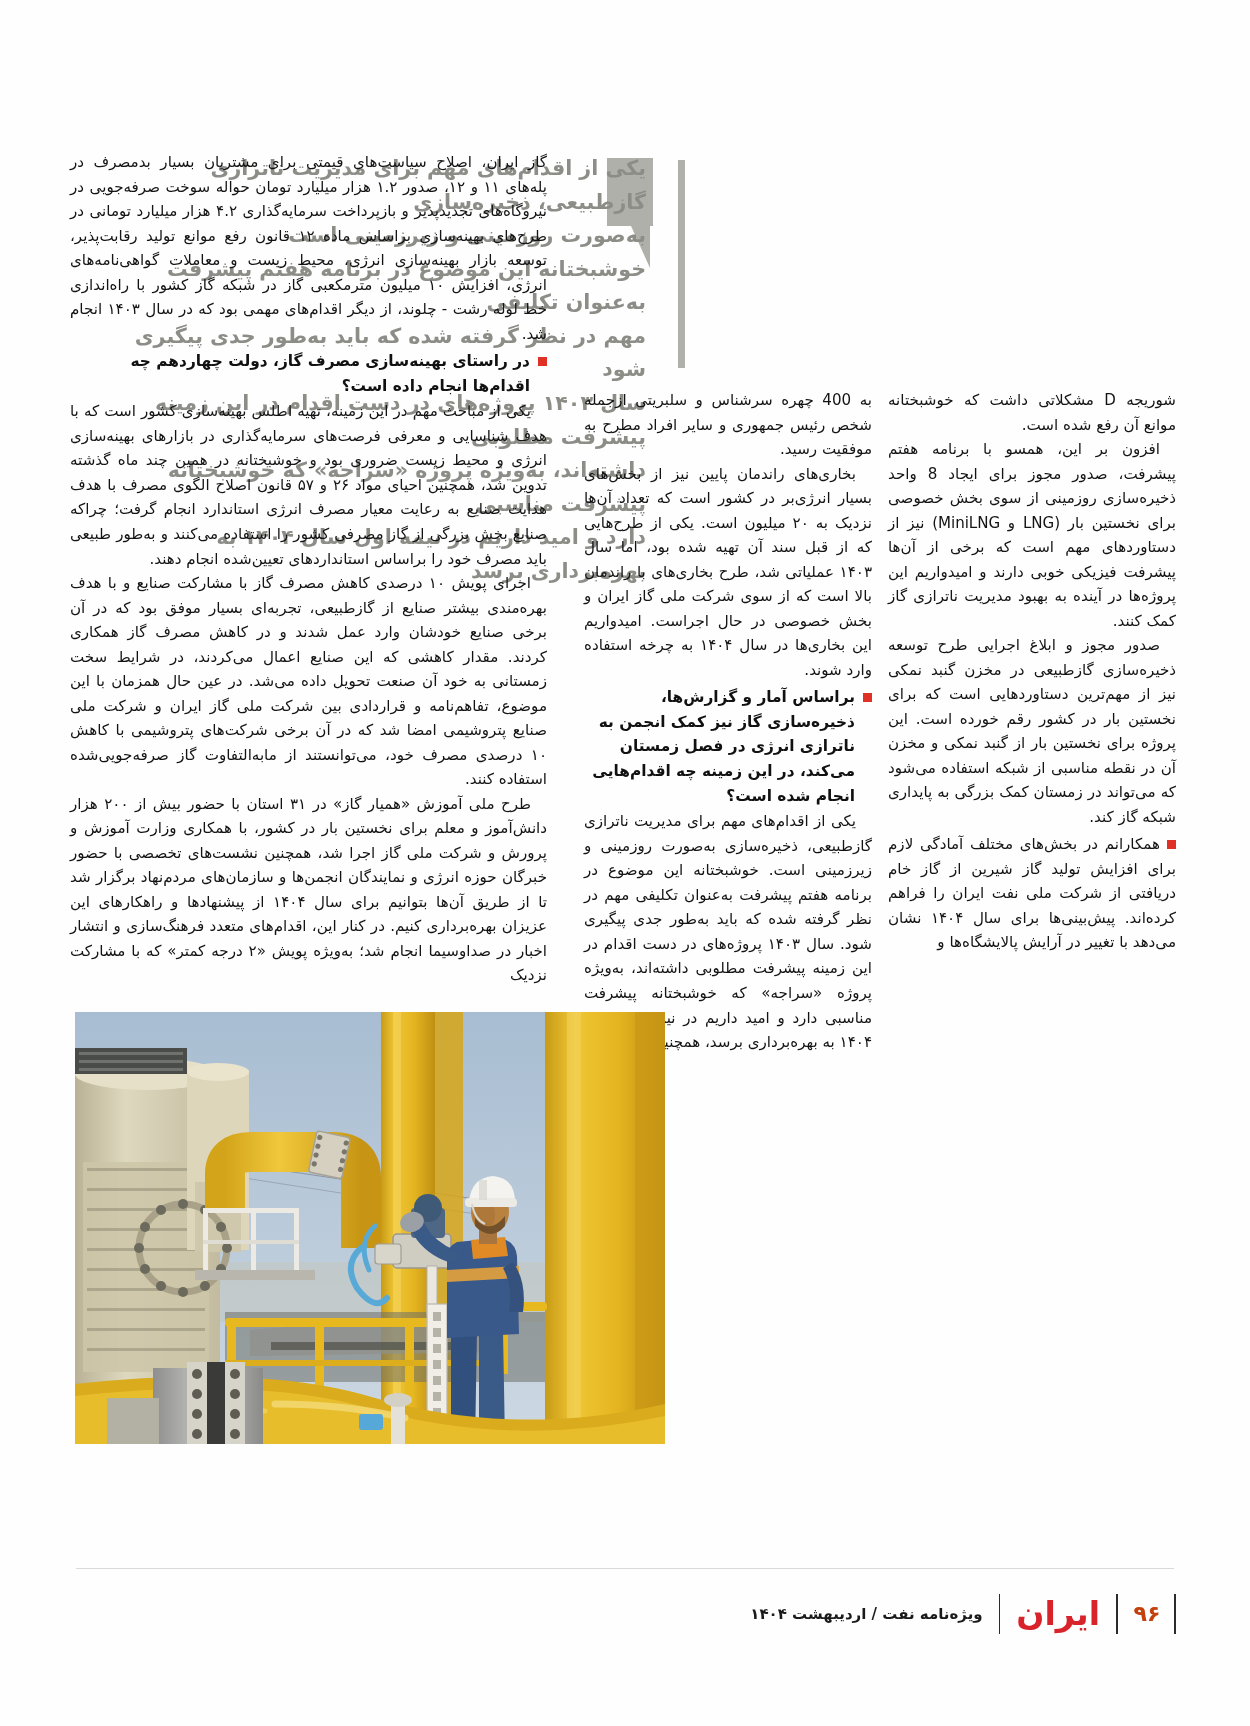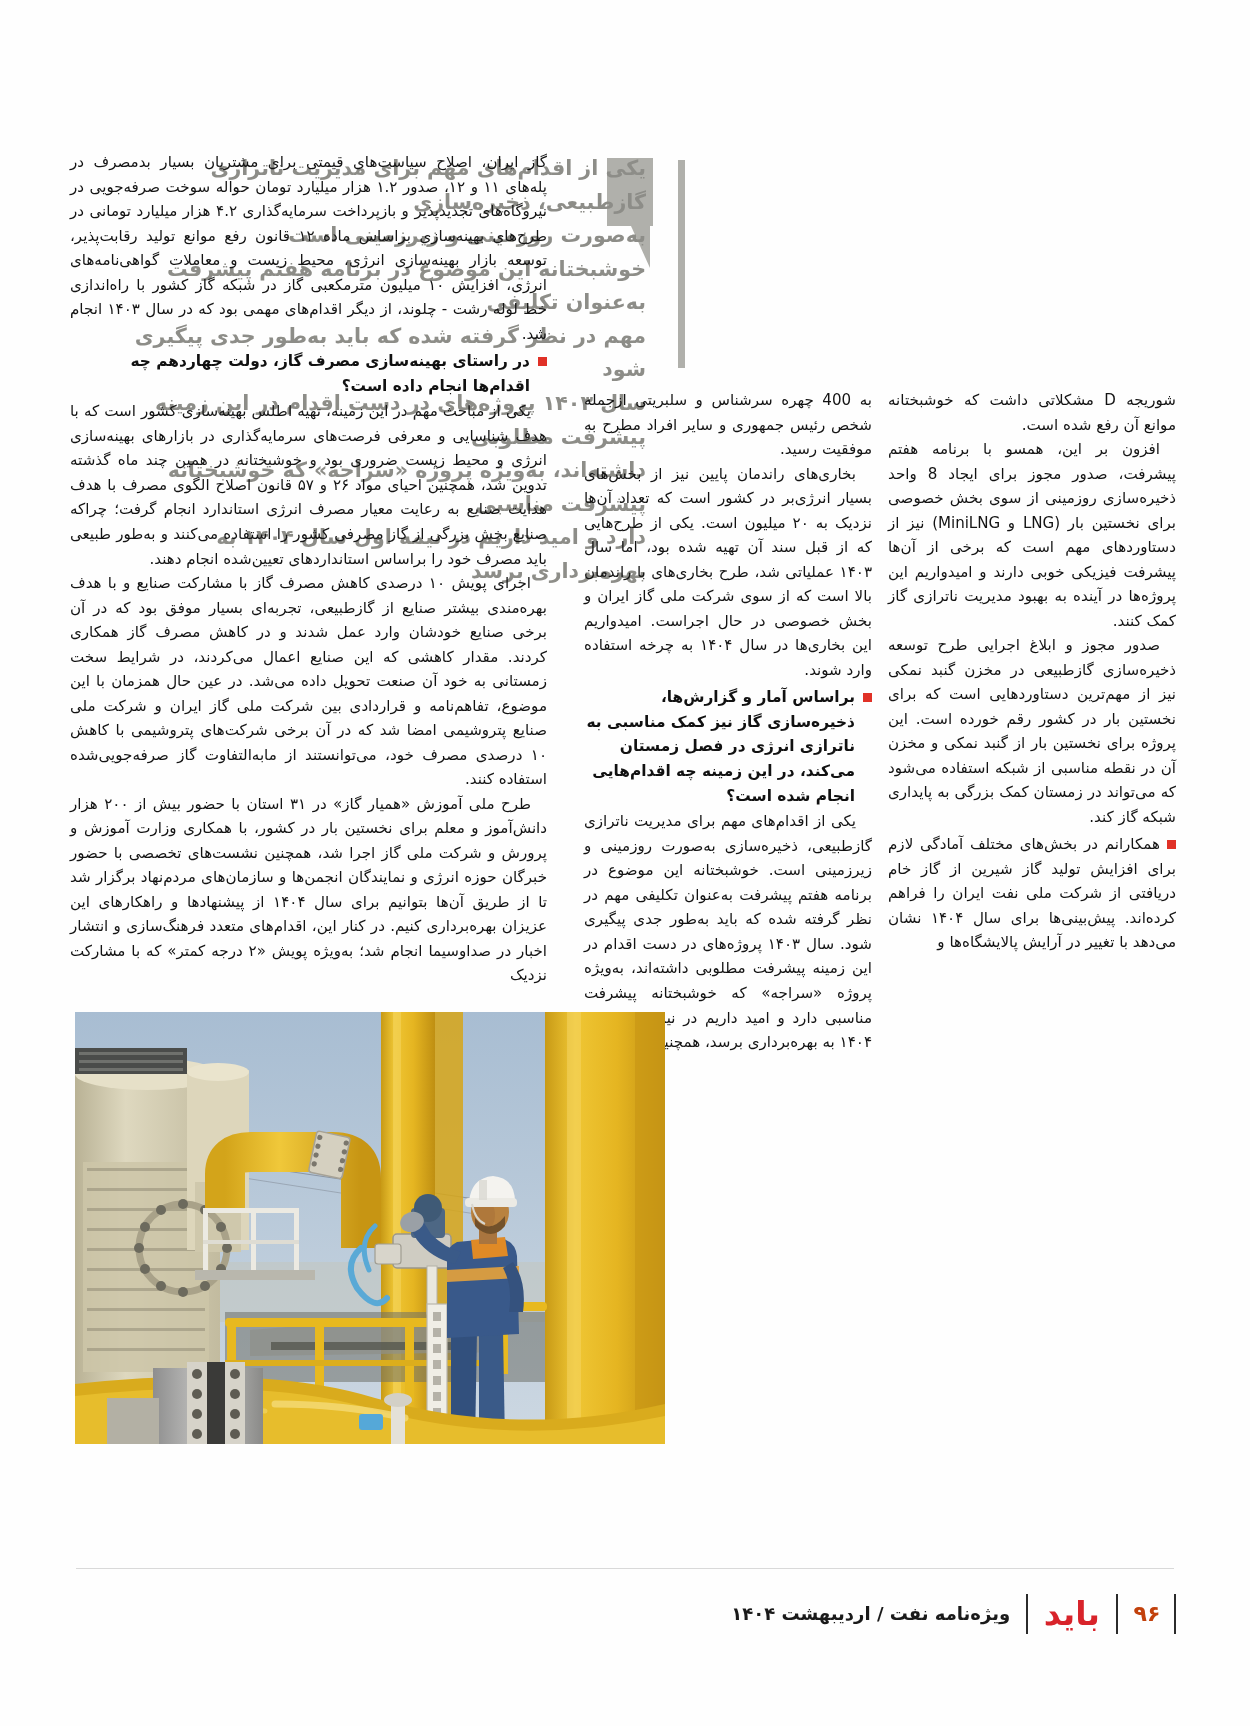--- a/index.html
+++ b/index.html
@@ -187,21 +187,21 @@
   .brand {
     font-size: 33px;
     font-weight: 700;
     color: #d8232a;
     padding: 0 16px;
     line-height: 1;
     letter-spacing: -1px;
     transform: translateY(-1px);
   }
   .footer-meta {
-    font-size: 18px;
+    font-size: 15px;
     font-weight: 700;
     color: #1a1a1a;
     padding-right: 16px;
     line-height: 1;
   }
 </style>
 </head>
 <body>
 
 <div class="page">
@@ -230,21 +230,21 @@
     <p>یکی از مباحث مهم در این زمینه، تهیه اطلس بهینه‌سازی کشور است که با هدف شناسایی و معرفی فرصت‌های سرمایه‌گذاری در بازارهای بهینه‌سازی انرژی و محیط زیست ضروری بود و خوشبختانه در همین چند ماه گذشته تدوین شد، همچنین احیای مواد ۲۶ و ۵۷ قانون اصلاح الگوی مصرف با هدف هدایت صنایع به رعایت معیار مصرف انرژی استاندارد انجام گرفت؛ چراکه صنایع بخش بزرگی از گاز مصرفی کشور را استفاده می‌کنند و به‌طور طبیعی باید مصرف خود را براساس استانداردهای تعیین‌شده انجام دهند.</p>
     <p>اجرای پویش ۱۰ درصدی کاهش مصرف گاز با مشارکت صنایع و با هدف بهره‌مندی بیشتر صنایع از گازطبیعی، تجربه‌ای بسیار موفق بود که در آن برخی صنایع خودشان وارد عمل شدند و در کاهش مصرف گاز همکاری کردند. مقدار کاهشی که این صنایع اعمال می‌کردند، در شرایط سخت زمستانی به خود آن صنعت تحویل داده می‌شد. در عین حال همزمان با این موضوع، تفاهم‌نامه و قراردادی بین شرکت ملی گاز ایران و شرکت ملی صنایع پتروشیمی امضا شد که در آن برخی شرکت‌های پتروشیمی با کاهش ۱۰ درصدی مصرف خود، می‌توانستند از مابه‌التفاوت گاز صرفه‌جویی‌شده استفاده کنند.</p>
     <p>طرح ملی آموزش «همیار گاز» در ۳۱ استان با حضور بیش از ۲۰۰ هزار دانش‌آموز و معلم برای نخستین بار در کشور، با همکاری وزارت آموزش و پرورش و شرکت ملی گاز اجرا شد، همچنین نشست‌های تخصصی با حضور خبرگان حوزه انرژی و نمایندگان انجمن‌ها و سازمان‌های مردم‌نهاد برگزار شد تا از طریق آن‌ها بتوانیم برای سال ۱۴۰۴ از پیشنهادها و راهکارهای این عزیزان بهره‌برداری کنیم. در کنار این، اقدام‌های متعدد فرهنگ‌سازی و انتشار اخبار در صداوسیما انجام شد؛ به‌ویژه پویش «۲ درجه کمتر» که با مشارکت نزدیک</p>
   </div>
 
   <div class="col" id="col-mid">
     <p class="noindent">به 400 چهره سرشناس و سلبریتی ازجمله شخص رئیس جمهوری و سایر افراد مطرح به موفقیت رسید.</p>
     <p>بخاری‌های راندمان پایین نیز از بخش‌های بسیار انرژی‌بر در کشور است که تعداد آن‌ها نزدیک به ۲۰ میلیون است. یکی از طرح‌هایی که از قبل سند آن تهیه شده بود، اما سال ۱۴۰۳ عملیاتی شد، طرح بخاری‌های با راندمان بالا است که از سوی شرکت ملی گاز ایران و بخش خصوصی در حال اجراست. امیدواریم این بخاری‌ها در سال ۱۴۰۴ به چرخه استفاده وارد شوند.</p>
     <div class="qhead">
       <span class="bullet"></span>
-      <span>براساس آمار و گزارش‌ها، ذخیره‌سازی گاز نیز کمک مناسبی به ناترازی انرژی در فصل زمستان می‌کند، در این زمینه چه اقدام‌هایی انجام شده است؟</span>
+      <span>براساس آمار و گزارش‌ها، ذخیره‌سازی گاز نیز کمک انجمن به ناترازی انرژی در فصل زمستان می‌کند، در این زمینه چه اقدام‌هایی انجام شده است؟</span>
     </div>
     <p>یکی از اقدام‌های مهم برای مدیریت ناترازی گازطبیعی، ذخیره‌سازی به‌صورت روزمینی و زیرزمینی است. خوشبختانه این موضوع در برنامه هفتم پیشرفت به‌عنوان تکلیفی مهم در نظر گرفته شده که باید به‌طور جدی پیگیری شود. سال ۱۴۰۳ پروژه‌های در دست اقدام در این زمینه پیشرفت مطلوبی داشته‌اند، به‌ویژه پروژه «سراجه» که خوشبختانه پیشرفت مناسبی دارد و امید داریم در نیمه اول سال ۱۴۰۴ به بهره‌برداری برسد، همچنین پروژه</p>
   </div>
 
   <div class="col" id="col-left">
     <p class="noindent">شوریجه D مشکلاتی داشت که خوشبختانه موانع آن رفع شده است.</p>
     <p>افزون بر این، همسو با برنامه هفتم پیشرفت، صدور مجوز برای ایجاد 8 واحد ذخیره‌سازی روزمینی از سوی بخش خصوصی برای نخستین بار (LNG و MiniLNG) نیز از دستاوردهای مهم است که برخی از آن‌ها پیشرفت فیزیکی خوبی دارند و امیدواریم این پروژه‌ها در آینده به بهبود مدیریت ناترازی گاز کمک کنند.</p>
     <p>صدور مجوز و ابلاغ اجرایی طرح توسعه ذخیره‌سازی گازطبیعی در مخزن گنبد نمکی نیز از مهم‌ترین دستاوردهایی است که برای نخستین بار در کشور رقم خورده است. این پروژه برای نخستین بار از گنبد نمکی و مخزن آن در نقطه مناسبی از شبکه استفاده می‌شود که می‌تواند در زمستان کمک بزرگی به پایداری شبکه گاز کند.</p>
     <div class="qhead">
       <span class="bullet"></span>
@@ -465,19 +465,19 @@
       <rect x="0" y="0" width="590" height="432" fill="none"></rect>
     </svg>
   </div>
 
   <div class="footer">
     <div class="footer-rule"></div>
     <div class="footer-inner">
       <div class="vdiv"></div>
       <div class="pagenum">۹۶</div>
       <div class="vdiv"></div>
-      <div class="brand">باید</div>
+      <div class="brand">ایران</div>
       <div class="vdiv"></div>
       <div class="footer-meta">ویژه‌نامه نفت / اردیبهشت ۱۴۰۴</div>
     </div>
   </div>
 
 </div>
 
 </body></html>

